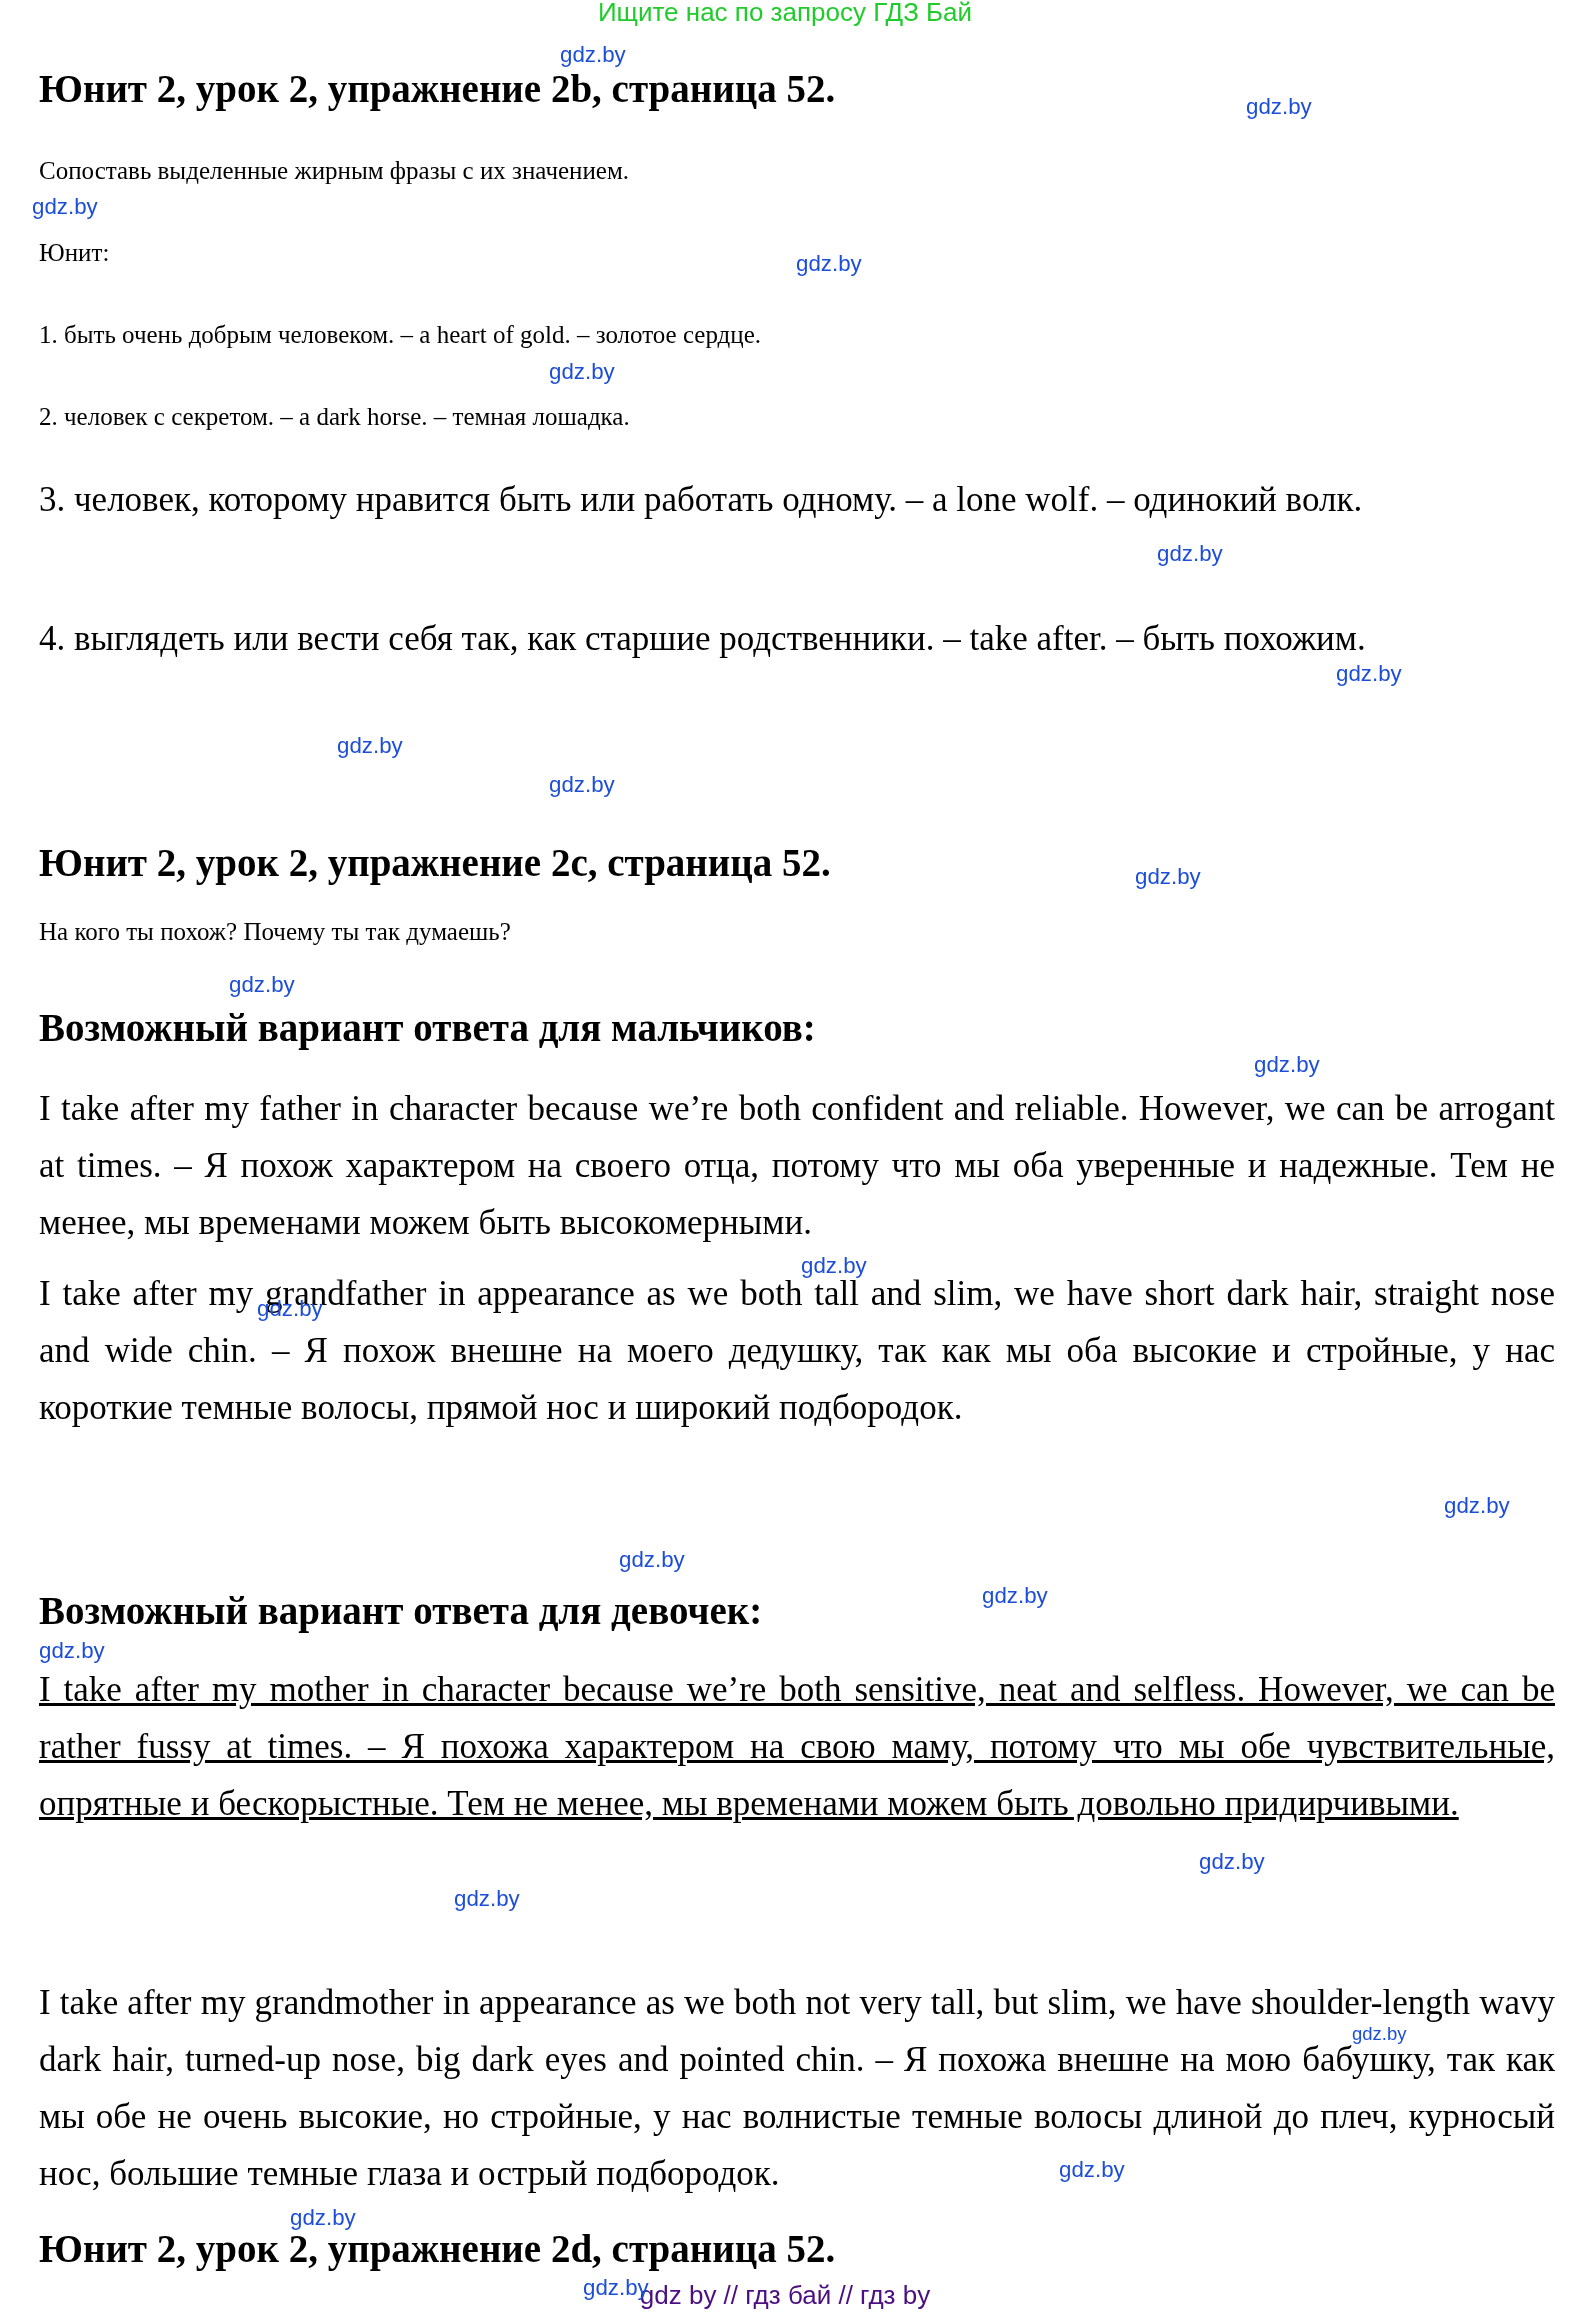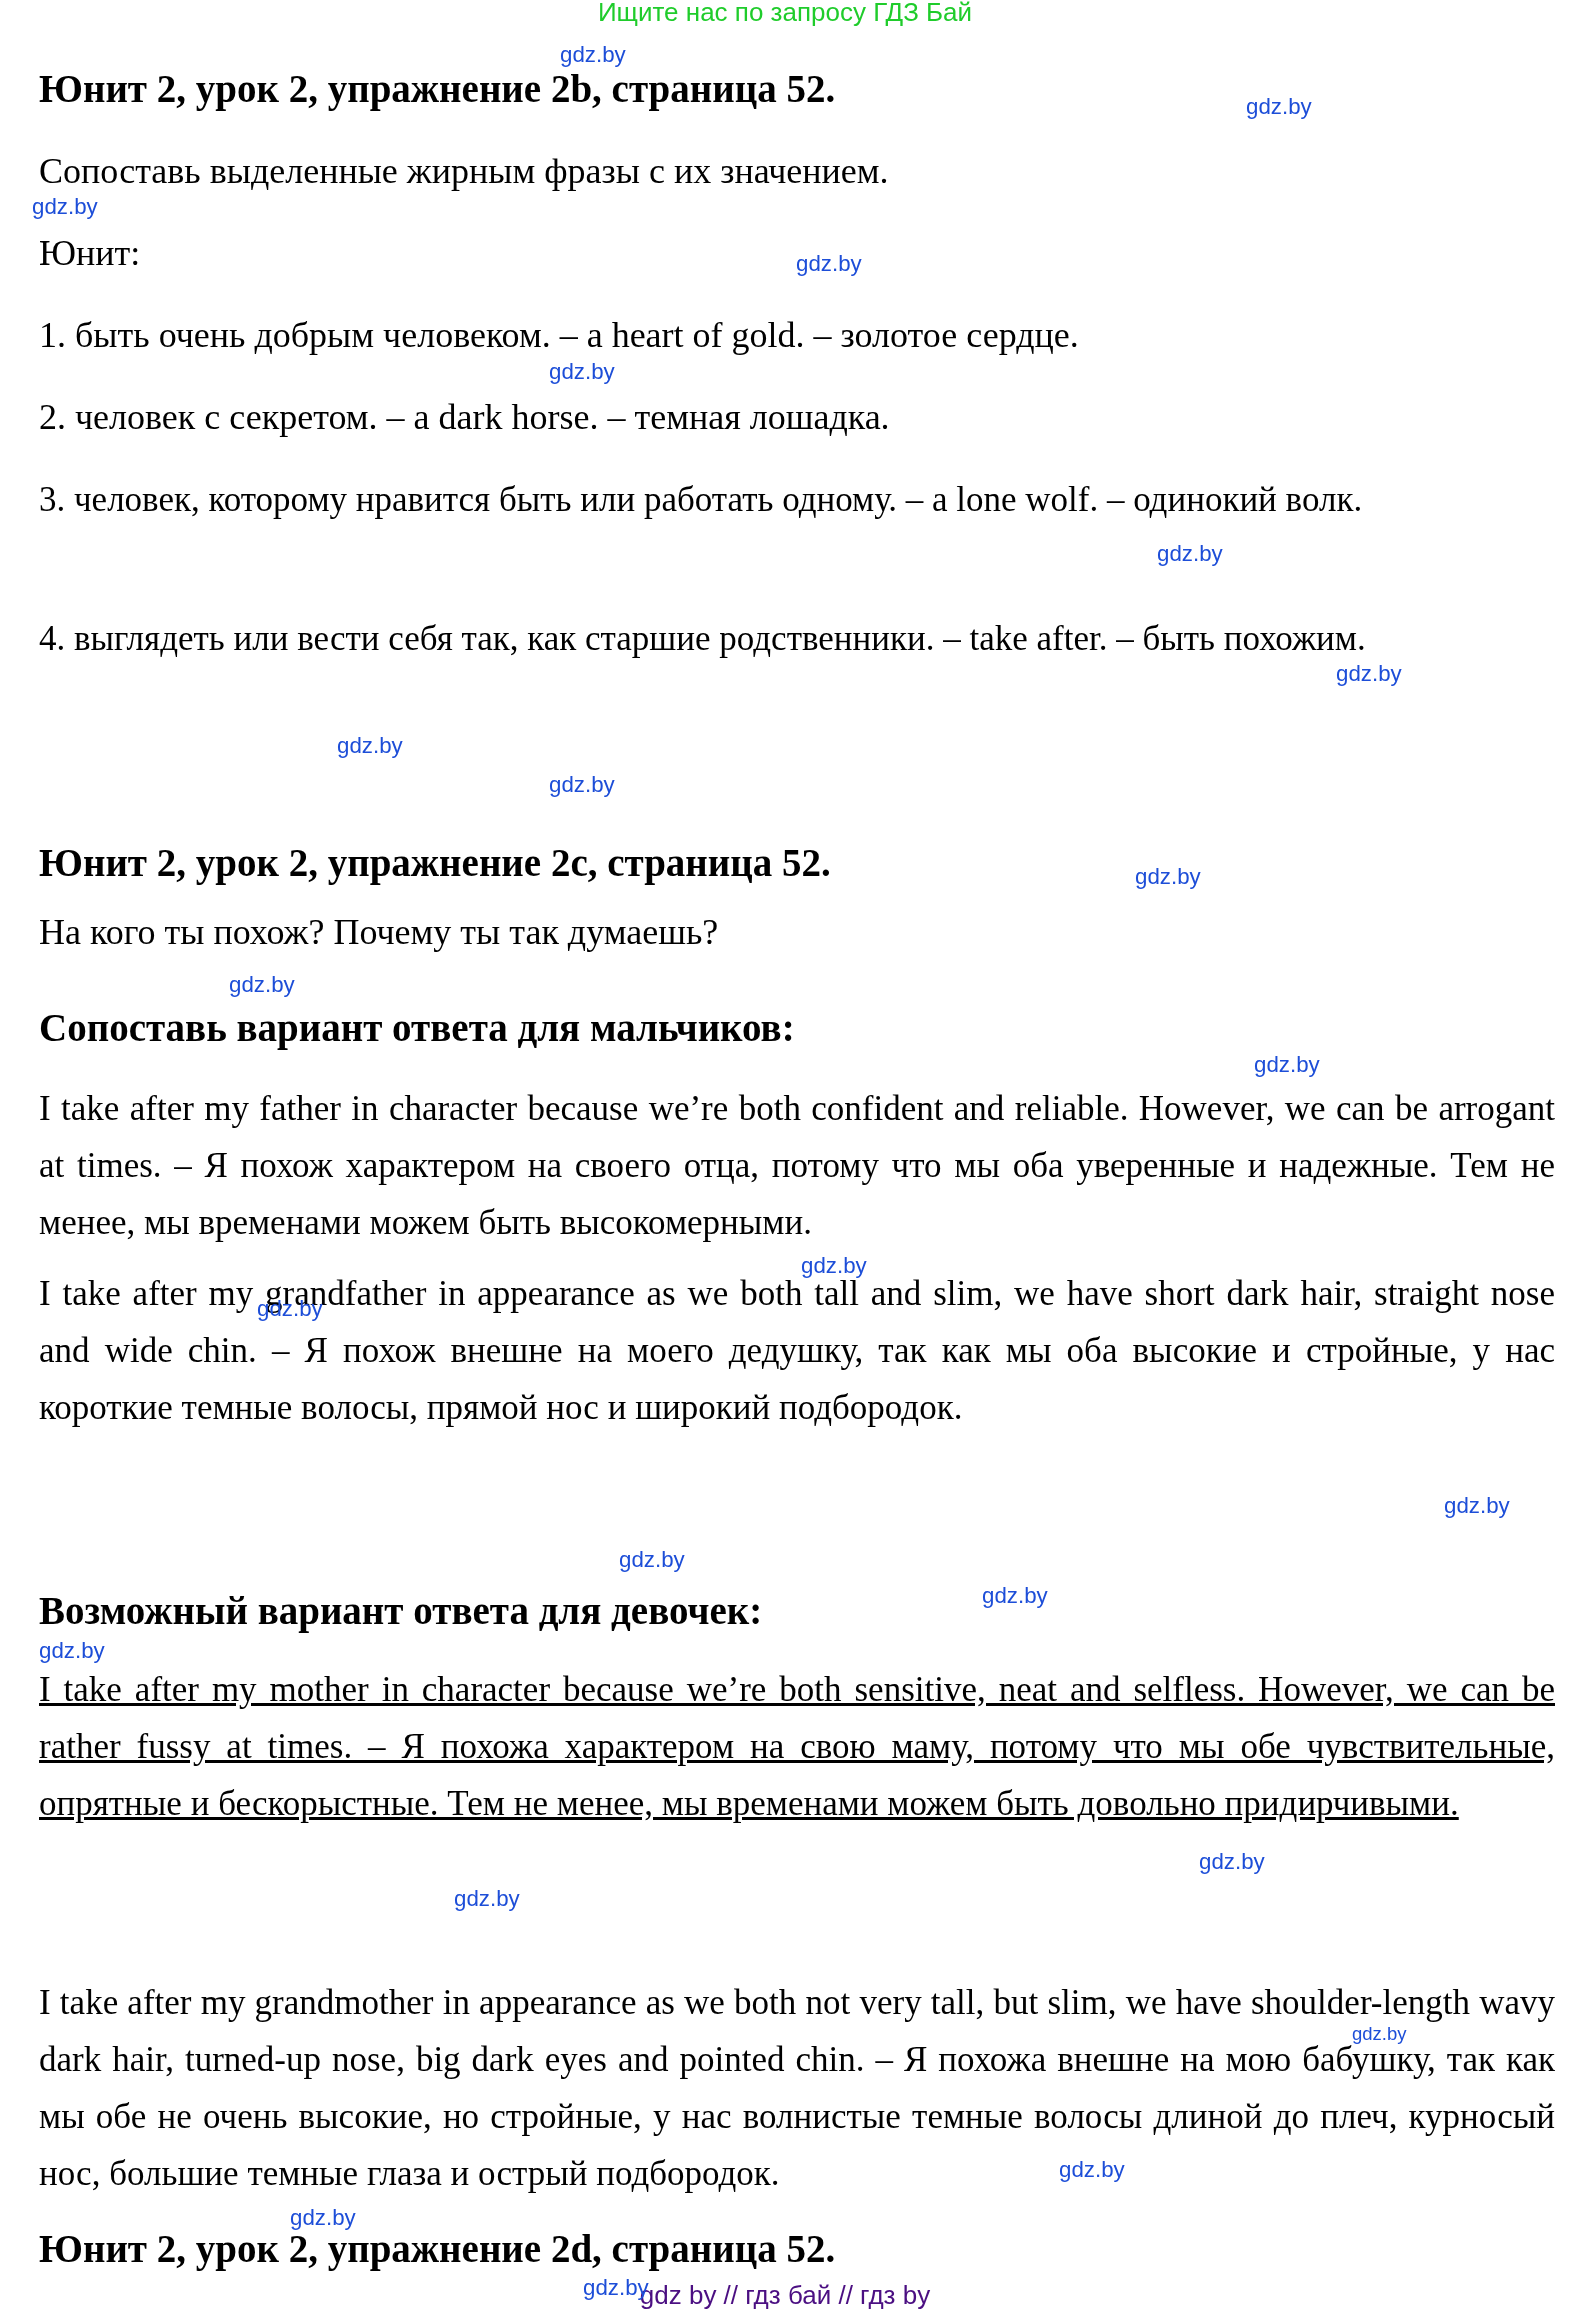--- a/index.html
+++ b/index.html
@@ -2,21 +2,21 @@
 <html style="font-size:12.3px"><head>
 <meta charset="utf-8">
 <style>
   html, body { margin:0; padding:0; background:#ffffff; }
   body { width:1570px; height:2319px; position:relative; overflow:hidden;
          font-family:"Liberation Serif","DejaVu Serif",serif; color:#000; }
   .banner { position:absolute; left:0; width:1570px; text-align:center;
             font-family:"Liberation Sans","DejaVu Sans",sans-serif; }
   .top-banner { top:-3.1px; font-size:26px; color:#1fcc2b; }
   .bottom-banner { top:2280px; font-size:26px; color:#4b0f82; }
-  .line { position:absolute; left:39px; white-space:nowrap; font-size:36px; line-height:46px; }
+  .line { position:absolute; left:39px; white-space:nowrap; font-size:25px; line-height:46px; }
   .just { position:absolute; left:39px; width:1516px; font-size:35px; line-height:57px;
           text-align:justify; text-align-last:left; }
   .h { font-weight:bold; font-size:39px; }
   .wm { position:absolute; font-family:"Liberation Sans","DejaVu Sans",sans-serif;
         font-size:22.3px; color:#1d4ed8; white-space:nowrap; }
   .wm.small { font-size:18.5px; }
 </style>
 </head>
 <body>
 
@@ -25,21 +25,21 @@
 <div class="line h" style="top:66px;">Юнит 2, урок 2, упражнение 2b, страница 52.</div>
 <div class="line" style="top:148px;">Сопоставь выделенные жирным фразы с их значением.</div>
 <div class="line" style="top:230px;">Юнит:</div>
 <div class="line" style="top:312px;">1. быть очень добрым человеком. – a heart of gold. – золотое сердце.</div>
 <div class="line" style="top:394px;">2. человек с секретом. – a dark horse. – темная лошадка.</div>
 <div class="just" style="top:471px; line-height:57px;">3. человек, которому нравится быть или работать одному. – a lone wolf. – одинокий волк.</div>
 <div class="just" style="top:610px; line-height:57px;">4. выглядеть или вести себя так, как старшие родственники. – take after. – быть похожим.</div>
 
 <div class="line h" style="top:840px;">Юнит 2, урок 2, упражнение 2c, страница 52.</div>
 <div class="line" style="top:909px;">На кого ты похож? Почему ты так думаешь?</div>
-<div class="line h" style="top:1005px;">Сопоставь вариант ответа для мальчиков:</div>
+<div class="line h" style="top:1005px;">Возможный вариант ответа для мальчиков:</div>
 <div class="just" style="top:1080px;">I take after my father in character because we’re both confident and reliable. However, we can be arrogant at times. – Я похож характером на своего отца, потому что мы оба уверенные и надежные. Тем не менее, мы временами можем быть высокомерными.</div>
 <div class="just" style="top:1265px;">I take after my grandfather in appearance as we both tall and slim, we have short dark hair, straight nose and wide chin. – Я похож внешне на моего дедушку, так как мы оба высокие и стройные, у нас короткие темные волосы, прямой нос и широкий подбородок.</div>
 <div class="line h" style="top:1588px;">Возможный вариант ответа для девочек:</div>
 <div class="just" style="top:1661px;text-decoration:underline;">I take after my mother in character because we’re both sensitive, neat and selfless. However, we can be rather fussy at times. – Я похожа характером на свою маму, потому что мы обе чувствительные, опрятные и бескорыстные. Тем не менее, мы временами можем быть довольно придирчивыми.</div>
 <div class="just" style="top:1974px;">I take after my grandmother in appearance as we both not very tall, but slim, we have shoulder-length wavy dark hair, turned-up nose, big dark eyes and pointed chin. – Я похожа внешне на мою бабушку, так как мы обе не очень высокие, но стройные, у нас волнистые темные волосы длиной до плеч, курносый нос, большие темные глаза и острый подбородок.</div>
 
 <div class="line h" style="top:2226px;">Юнит 2, урок 2, упражнение 2d, страница 52.</div>
 
 <div class="banner bottom-banner">gdz by  //  гдз бай  //  гдз by</div>
 

